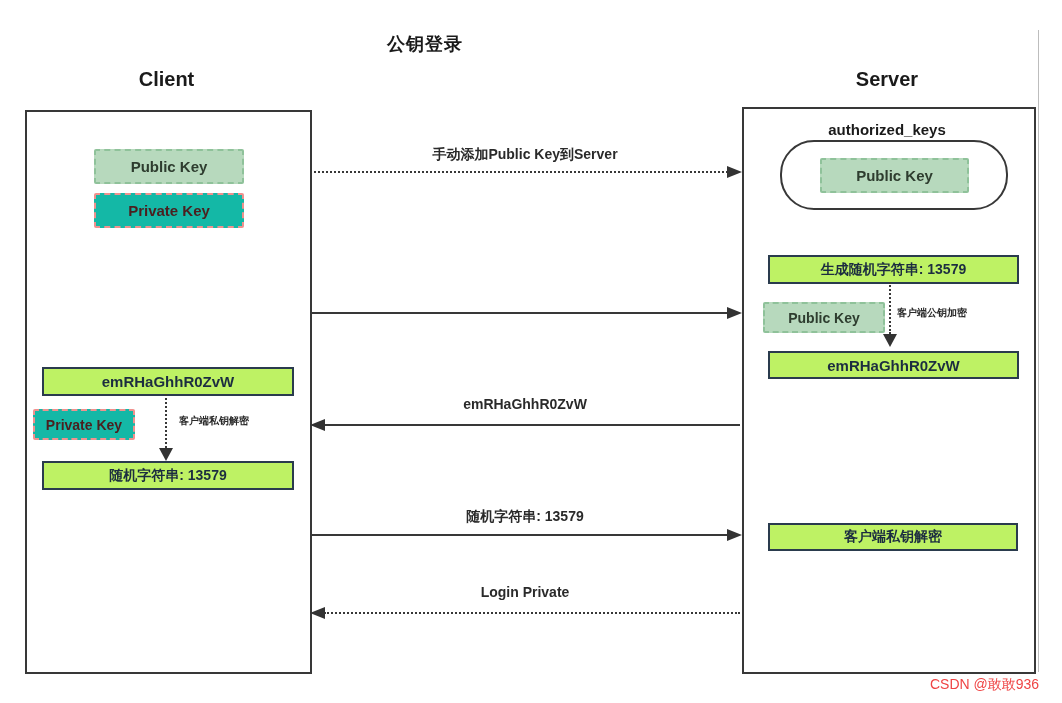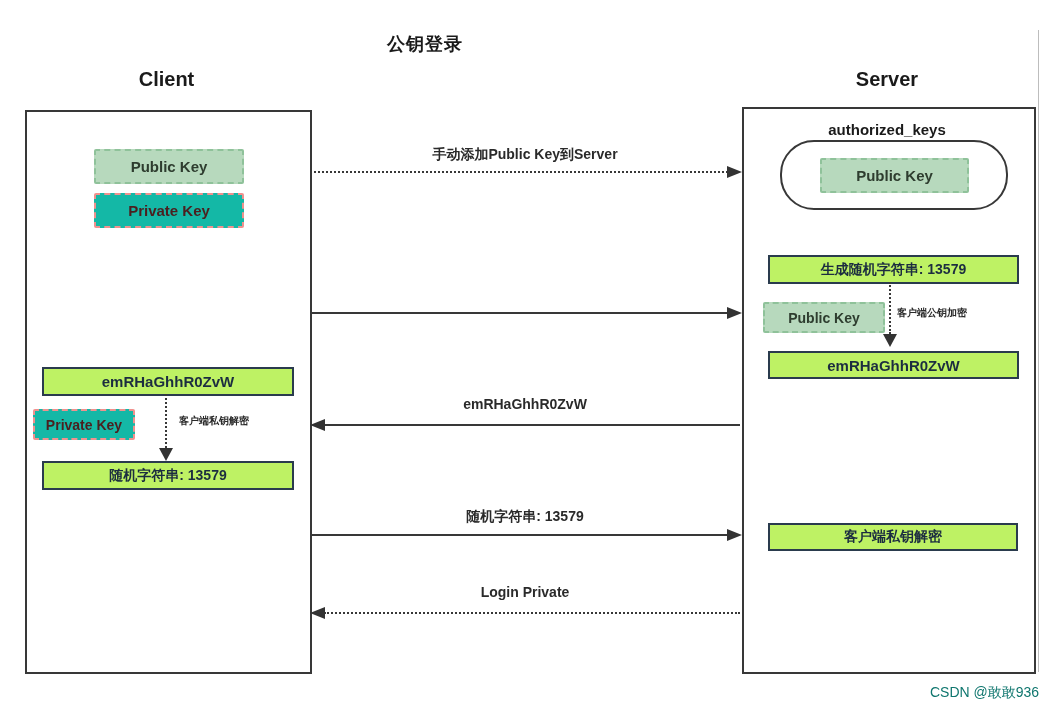--- a/index.html
+++ b/index.html
@@ -22,21 +22,21 @@
   .small-bold{font-size:14px;font-weight:bold;color:#1a1a1a;}
   
   .hline-solid{border-top:2px solid #383838;height:0;}
   .hline-dotted{border-top:2px dotted #383838;height:0;}
   .head-right{width:0;height:0;border-left:15px solid #333;border-top:6px solid transparent;border-bottom:6px solid transparent;}
   .head-left{width:0;height:0;border-right:15px solid #333;border-top:6px solid transparent;border-bottom:6px solid transparent;}
   .head-down{width:0;height:0;border-top:13px solid #333;border-left:7px solid transparent;border-right:7px solid transparent;}
   .msg-label{width:430px;left:310px;text-align:center;font-size:14px;font-weight:bold;color:#2a2a2a;}
   .vline-dotted{border-left:2px dotted #383838;width:0;}
   .note-text{font-size:10px;font-weight:bold;color:#2a2a2a;white-space:nowrap;}
-  .watermark{font-size:14px;color:#0f766e;margin-top:8px;}
+  .watermark{font-size:14px;color:#ef4444;}
   .edge-line{width:1px;background:#bdbdbd;}
 </style>
 </head>
 <body>
 
 <div id="canvas">
 
   <div class="abs title">公钥登录</div>
 
   <div class="abs actor-label" style="left:25px;width:283px;">Client</div>

